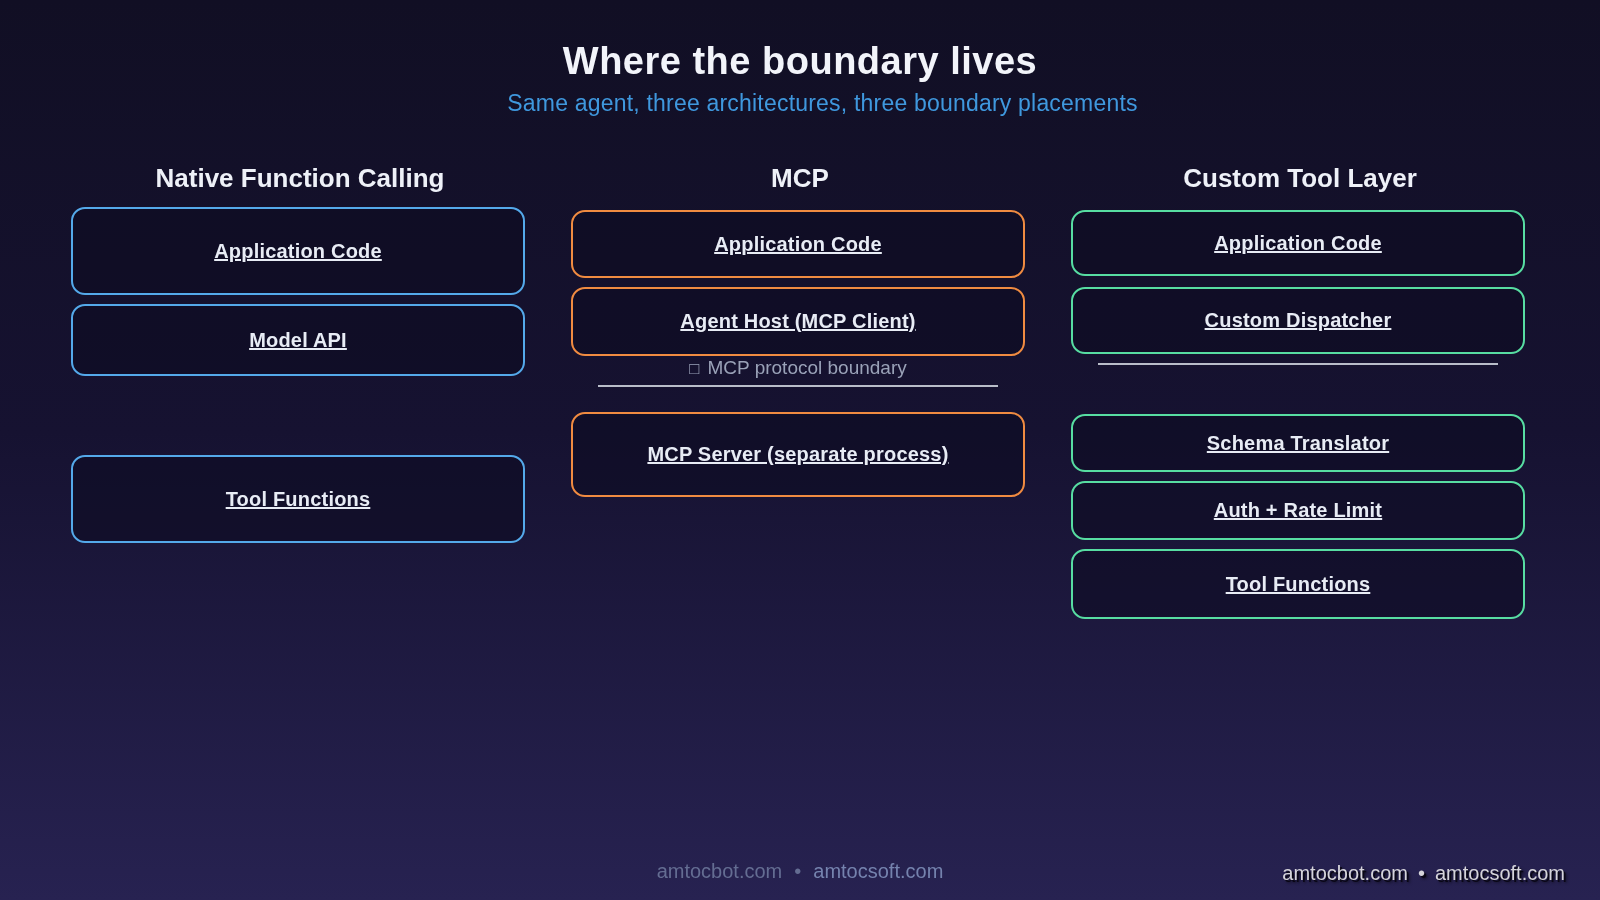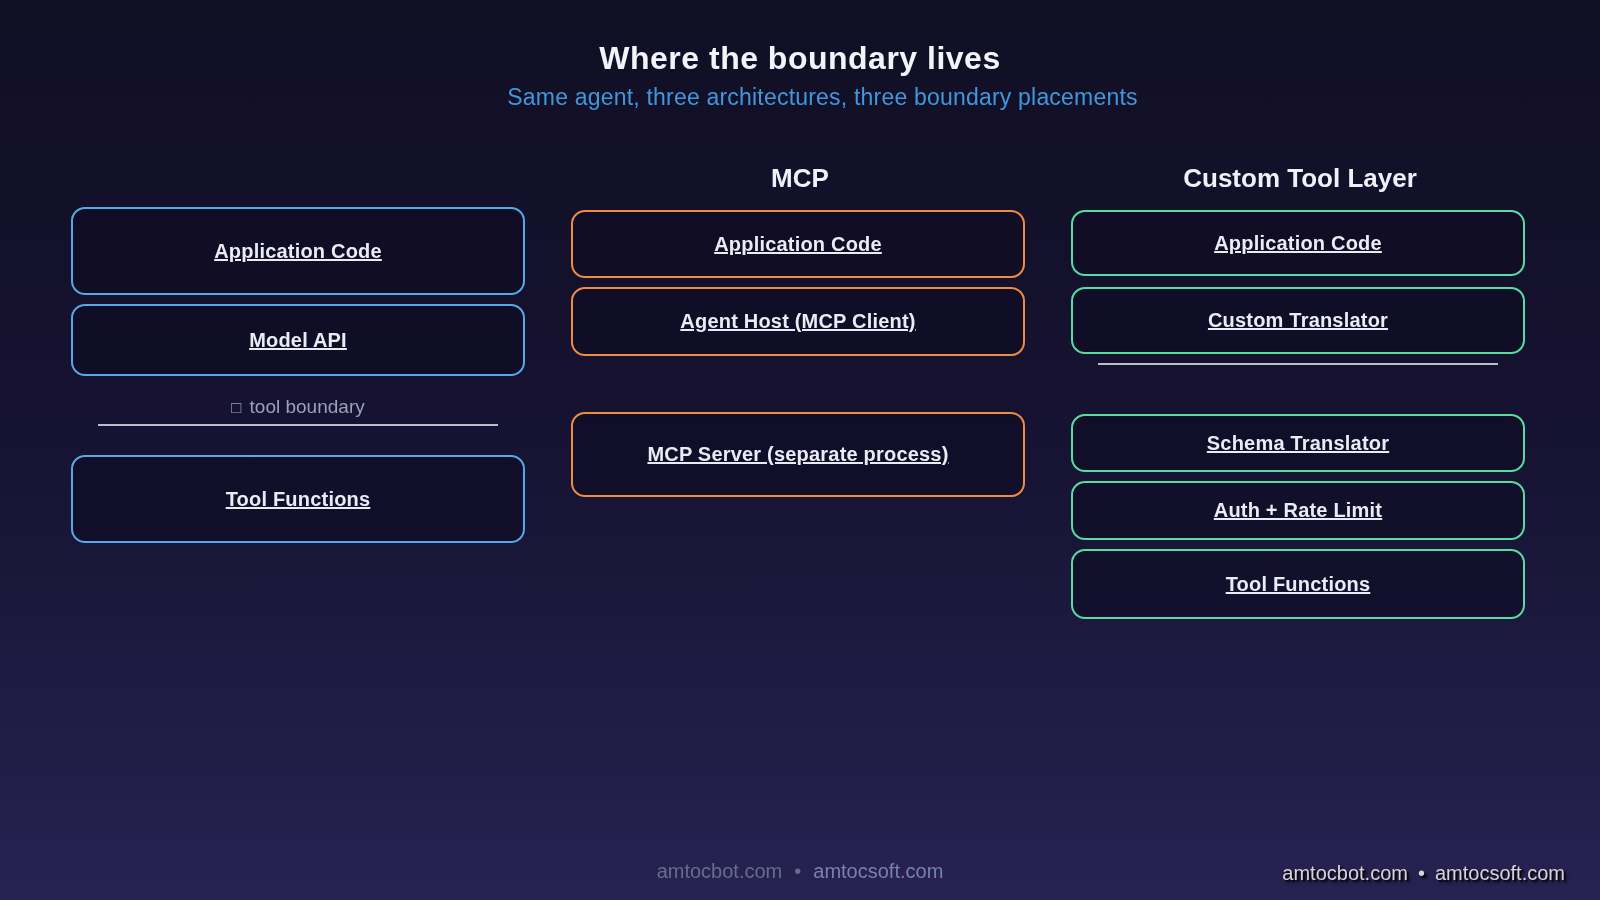--- a/index.html
+++ b/index.html
@@ -10,21 +10,21 @@
     overflow: hidden;
     font-family: "Liberation Sans", sans-serif;
     background: linear-gradient(180deg, var(--bg-top, #110f24) 0%, #161231 48%, var(--bg-bottom, #272251) 100%);
     color: #e9edf6;
   }
 
   
   .header { position: absolute; left: 0; top: 0; width: 1600px; text-align: center; }
   .title {
     margin: 40px 0 0 0;
-    font-size: 32px;
+    font-size: 38px;
     font-weight: 700;
     letter-spacing: 0.5px;
     color: #f2f4fa;
   }
   .subtitle {
     margin: 7px 0 0 0;
     font-size: 23px;
     font-weight: 400;
     color: var(--subtitle, #3f98de);
     letter-spacing: 0.2px;
@@ -112,57 +112,58 @@
 <body>
 
 <div class="stage">
 
   <div class="header">
     <h1 class="title">Where the boundary lives</h1>
     <p class="subtitle">Same agent, three architectures, three boundary placements</p>
   </div>
 
   <section class="col col-native">
+    <h2 class="col-heading">Native Function Calling</h2>
     <div class="box" style="top:207px;height:88px">
       <span>Application Code</span>
     </div>
     <div class="box" style="top:304px;height:72px">
       <span>Model API</span>
-    </div>
-    <div class="boundary" style="top:396px">
-      <div>
-        <span class="b-icon">□</span><span>tool boundary</span>
-      </div>
-      <div class="boundary-line"></div>
     </div>
     <div class="box" style="top:455px;height:88px">
       <span>Tool Functions</span>
     </div>
   </section>
 
   <section class="col col-mcp">
     <h2 class="col-heading">MCP</h2>
     <div class="box" style="top:210px;height:68px">
       <span>Application Code</span>
     </div>
     <div class="box" style="top:287px;height:69px">
       <span>Agent Host (MCP Client)</span>
     </div>
+    <div class="boundary" style="top:357px">
+      <div>
+        <span class="b-icon">□</span><span>MCP protocol boundary</span>
+      </div>
+      <div class="boundary-line"></div>
+    </div>
     <div class="box" style="top:412px;height:85px">
       <span>MCP Server (separate process)</span>
     </div>
   </section>
 
   <section class="col col-custom">
     <h2 class="col-heading">Custom Tool Layer</h2>
     <div class="box" style="top:210px;height:66px">
       <span>Application Code</span>
     </div>
     <div class="box" style="top:287px;height:67px">
-      <span>Custom Translator</span>
+      <span>Custom Dispatcher</span>
     </div>
     <div class="boundary" style="top:357px">
       <div class="boundary-line"></div>
     </div>
     <div class="box" style="top:414px;height:58px">
       <span>Schema Translator</span>
     </div>
     <div class="box" style="top:481px;height:59px">
       <span>Auth + Rate Limit</span>
     </div>

